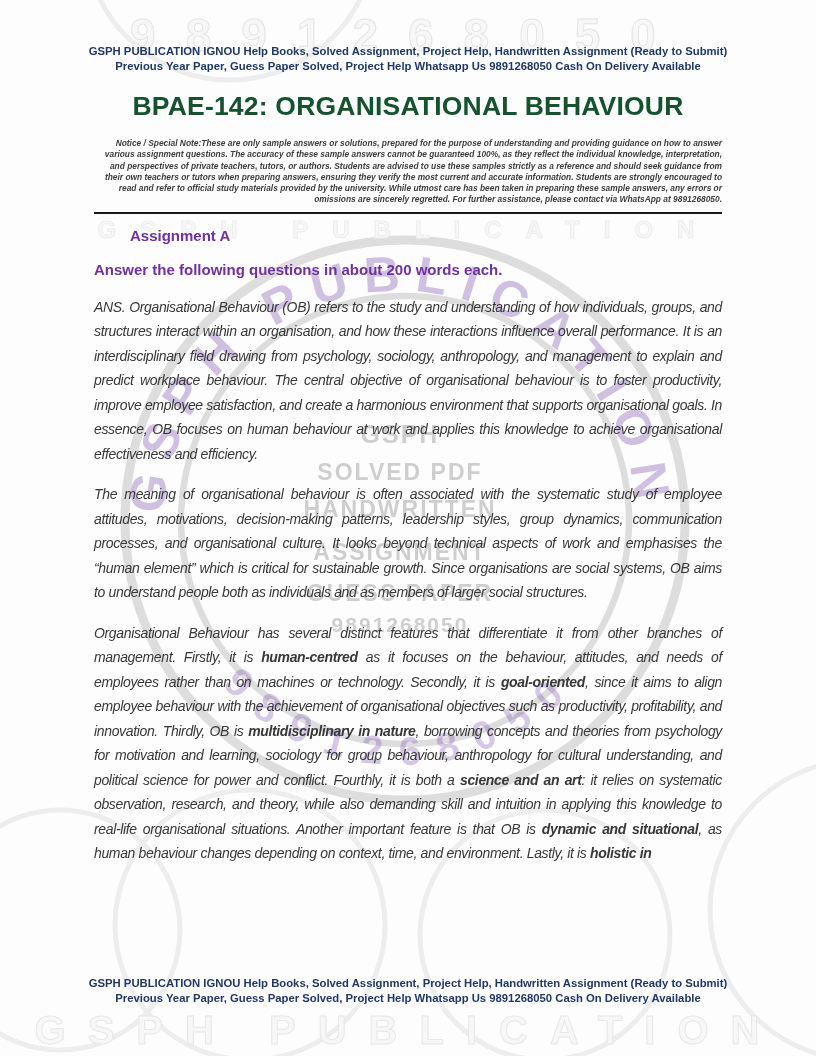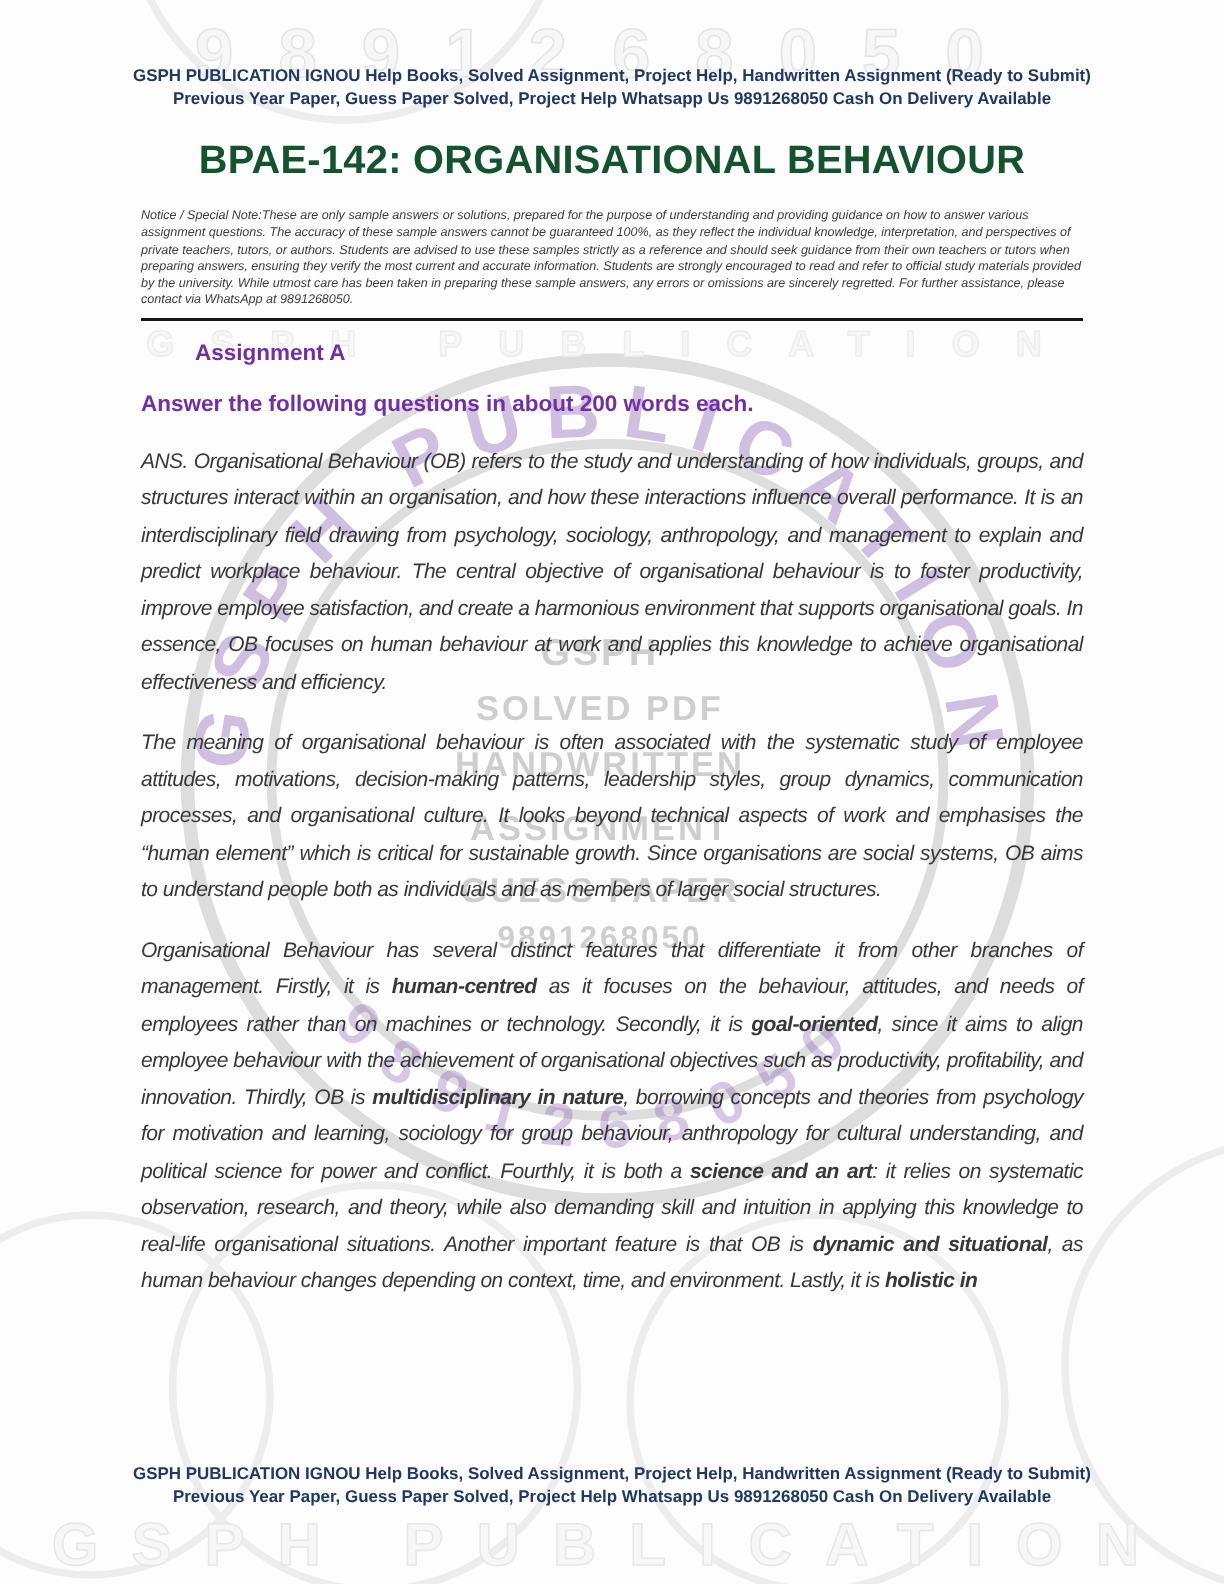--- a/index.html
+++ b/index.html
@@ -15,22 +15,23 @@
     position:absolute;top:44px;left:0;width:816px;text-align:center;
     color:#1F3864;font-weight:700;font-size:11.3px;line-height:14.5px;
   }
   .page-title{
     position:absolute;top:91px;left:0;width:816px;text-align:center;
     color:#14532d;font-weight:700;font-size:26.5px;letter-spacing:.2px;
   }
   .content-flow{position:absolute;top:138px;left:94px;width:628px;}
   .notice{
     font-style:italic;font-size:8.4px;line-height:11.3px;color:#3d3d3d;
-    text-align:left;padding-bottom:6px;border-bottom:2.5px solid #161616;
+    text-align:right;padding-bottom:6px;border-bottom:2.5px solid #161616;
     margin:0;
+    font-weight:bold;
   }
   .purple-h{
     color:#7030A0;font-weight:700;font-size:15px;line-height:18px;
     margin:0 0 16px 0;
   }
   .purple-h.first{margin-top:13px;margin-left:36px;}
   .body-para{
     font-size:14px;line-height:24.5px;letter-spacing:-0.35px;
     color:#383838;text-align:justify;margin:16px 0 16px 0;font-style:italic;
   }

